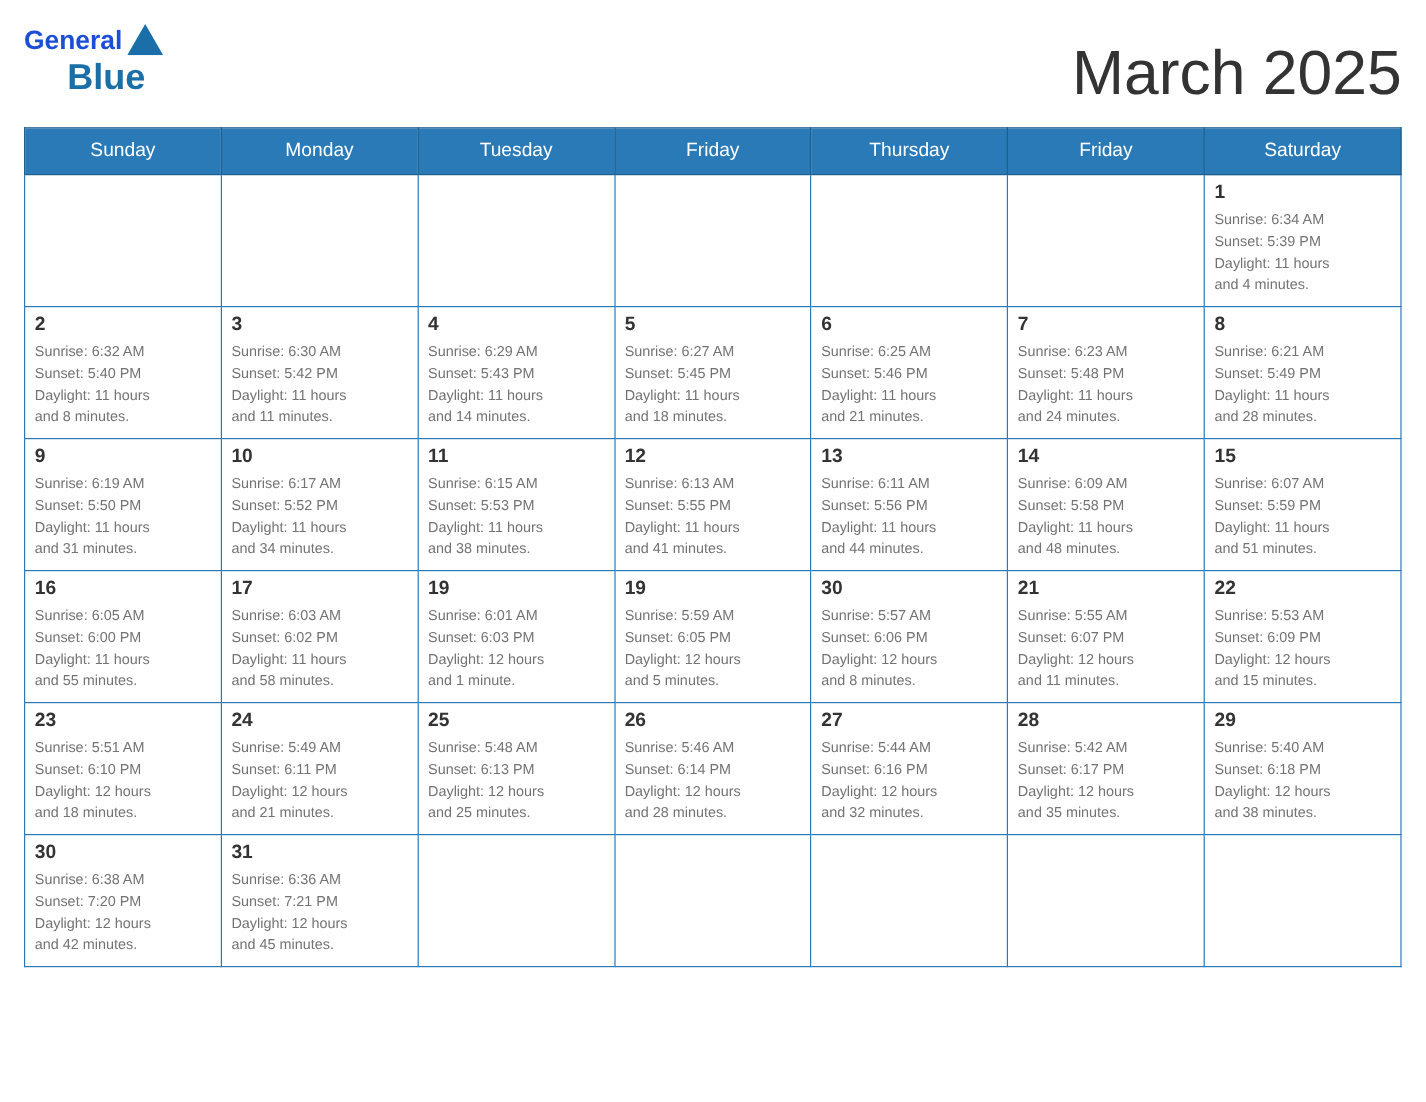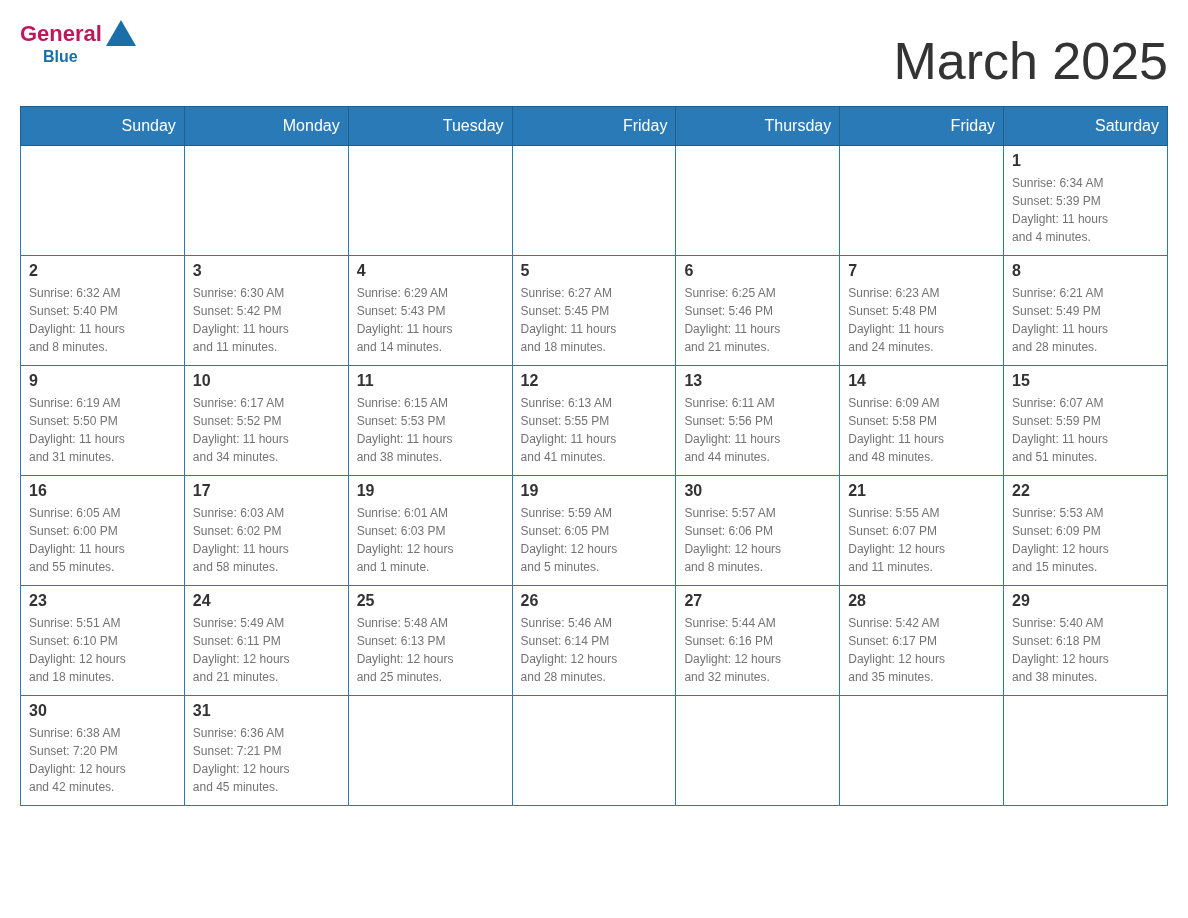--- a/index.html
+++ b/index.html
@@ -21,27 +21,27 @@
       flex-direction: column;
       align-items: flex-start;
     }
     .logo-general {
       display: flex;
       align-items: center;
     }
     .logo-text-general {
       font-size: 22px;
       font-weight: bold;
-      color: #be185d;
+      color: #1d4ed8;
     }
     .logo-blue-line {
       color: #1a6fa8;
-      font-size: 16px;
+      font-size: 30px;
       font-weight: bold;
-      margin-left: 23px;
+      margin-left: 36px;
     }
     .title-section {
       text-align: right;
     }
     .month-title {
       font-size: 52px;
       font-weight: 300;
       color: #333;
       line-height: 1.1;
       margin-top: 13px;
@@ -55,21 +55,21 @@
       width: 100%;
       border-collapse: collapse;
       border: 1px solid #2a7ab8;
     }
     .calendar th {
       background-color: #2a7ab8;
       color: #fff;
       font-size: 16px;
       font-weight: 500;
       padding: 10px 8px;
-      text-align: right;
+      text-align: center;
       border: 1px solid #1e5f8e;
     }
     .calendar td {
       vertical-align: top;
       border: 1px solid #2a7ab8;
       padding: 6px 8px;
       width: calc(100% / 7);
       min-height: 110px;
       height: 110px;
     }

